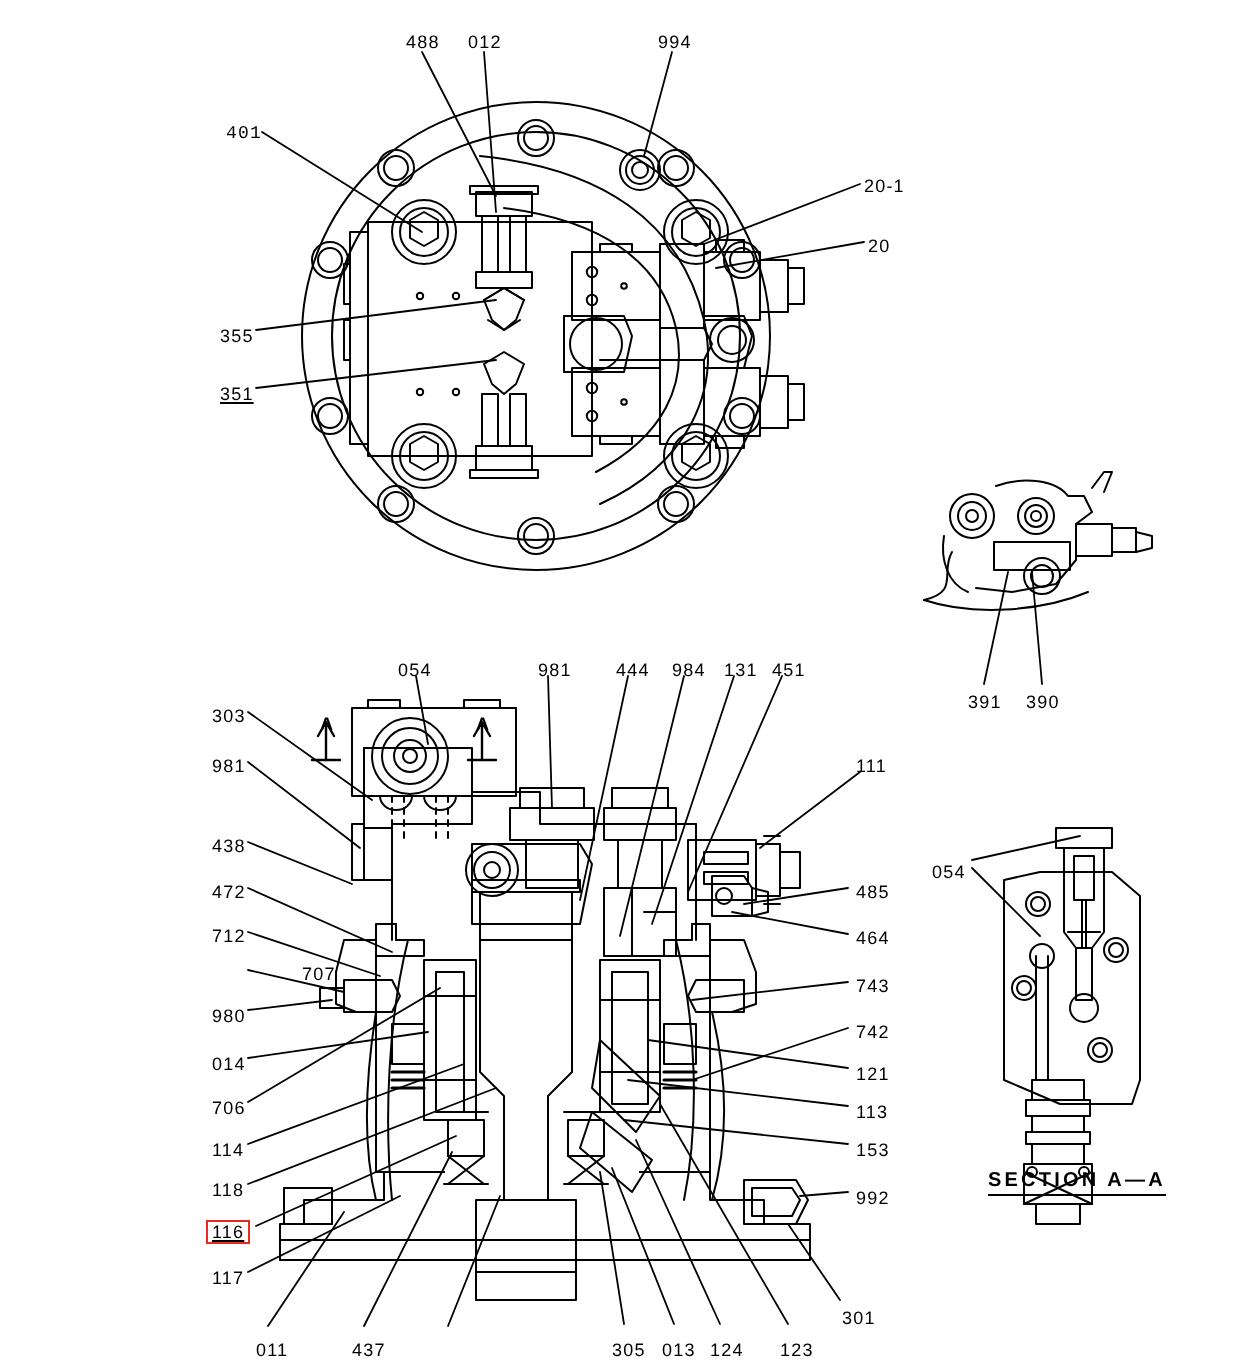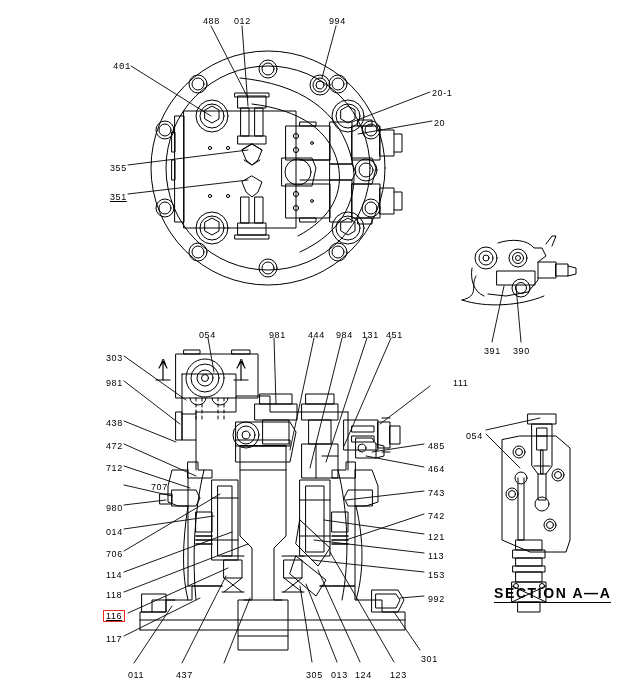--- a/index.html
+++ b/index.html
@@ -13,21 +13,21 @@
   svg.layer{position:absolute;left:0;top:0;width:626px;height:685px;overflow:visible;}
   .lbl{
     position:absolute;font-size:9px;letter-spacing:.6px;
     font-family:"Liberation Sans", sans-serif;
     color:#000;white-space:nowrap;line-height:10px;
   }
   .lbl.hl{
     border:1.4px solid #e8291f;padding:0px 2px;margin:-1px -3px;text-decoration:underline;
   }
   .caption{
-    position:absolute;font-size:14px;letter-spacing:1.6px;font-weight:bold;
+    position:absolute;font-size:10px;letter-spacing:1.6px;font-weight:bold;
     border-bottom:1.4px solid #000;padding-bottom:1px;white-space:nowrap;
   }
   .secmark{position:absolute;font-size:9px;font-weight:bold;letter-spacing:.5px;}
 </style>
 </head>
 <body>
 
 <div id="sheet">
 
   <svg class="layer" viewBox="0 0 626 685">
@@ -401,21 +401,21 @@
       <div class="lbl" style="left: 432px; top: 88px;">20-1</div>
       <div class="lbl" style="left: 434px; top: 118px;">20</div>
       <div class="lbl" style="left: 110px; top: 163px;">355</div>
       <div class="lbl" style="left: 110px; top: 192px; text-decoration: underline;">351</div>
       <div class="lbl" style="left: 199px; top: 330px;">054</div>
       <div class="lbl" style="left: 269px; top: 330px;">981</div>
       <div class="lbl" style="left: 308px; top: 330px;">444</div>
       <div class="lbl" style="left: 336px; top: 330px;">984</div>
       <div class="lbl" style="left: 362px; top: 330px;">131</div>
       <div class="lbl" style="left: 386px; top: 330px;">451</div>
-      <div class="lbl" style="left: 428px; top: 378px; margin-left: 25px;">111</div>
+      <div class="lbl" style="left: 428px; top: 378px;">111</div>
       <div class="lbl" style="left: 106px; top: 353px;">303</div>
       <div class="lbl" style="left: 106px; top: 378px;">981</div>
       <div class="lbl" style="left: 106px; top: 418px;">438</div>
       <div class="lbl" style="left: 106px; top: 441px;">472</div>
       <div class="lbl" style="left: 106px; top: 463px;">712</div>
       <div class="lbl" style="left: 106px; top: 482px; margin-left: 45px;">707</div>
       <div class="lbl" style="left: 106px; top: 503px;">980</div>
       <div class="lbl" style="left: 106px; top: 527px;">014</div>
       <div class="lbl" style="left: 106px; top: 549px;">706</div>
       <div class="lbl" style="left: 106px; top: 570px;">114</div>

